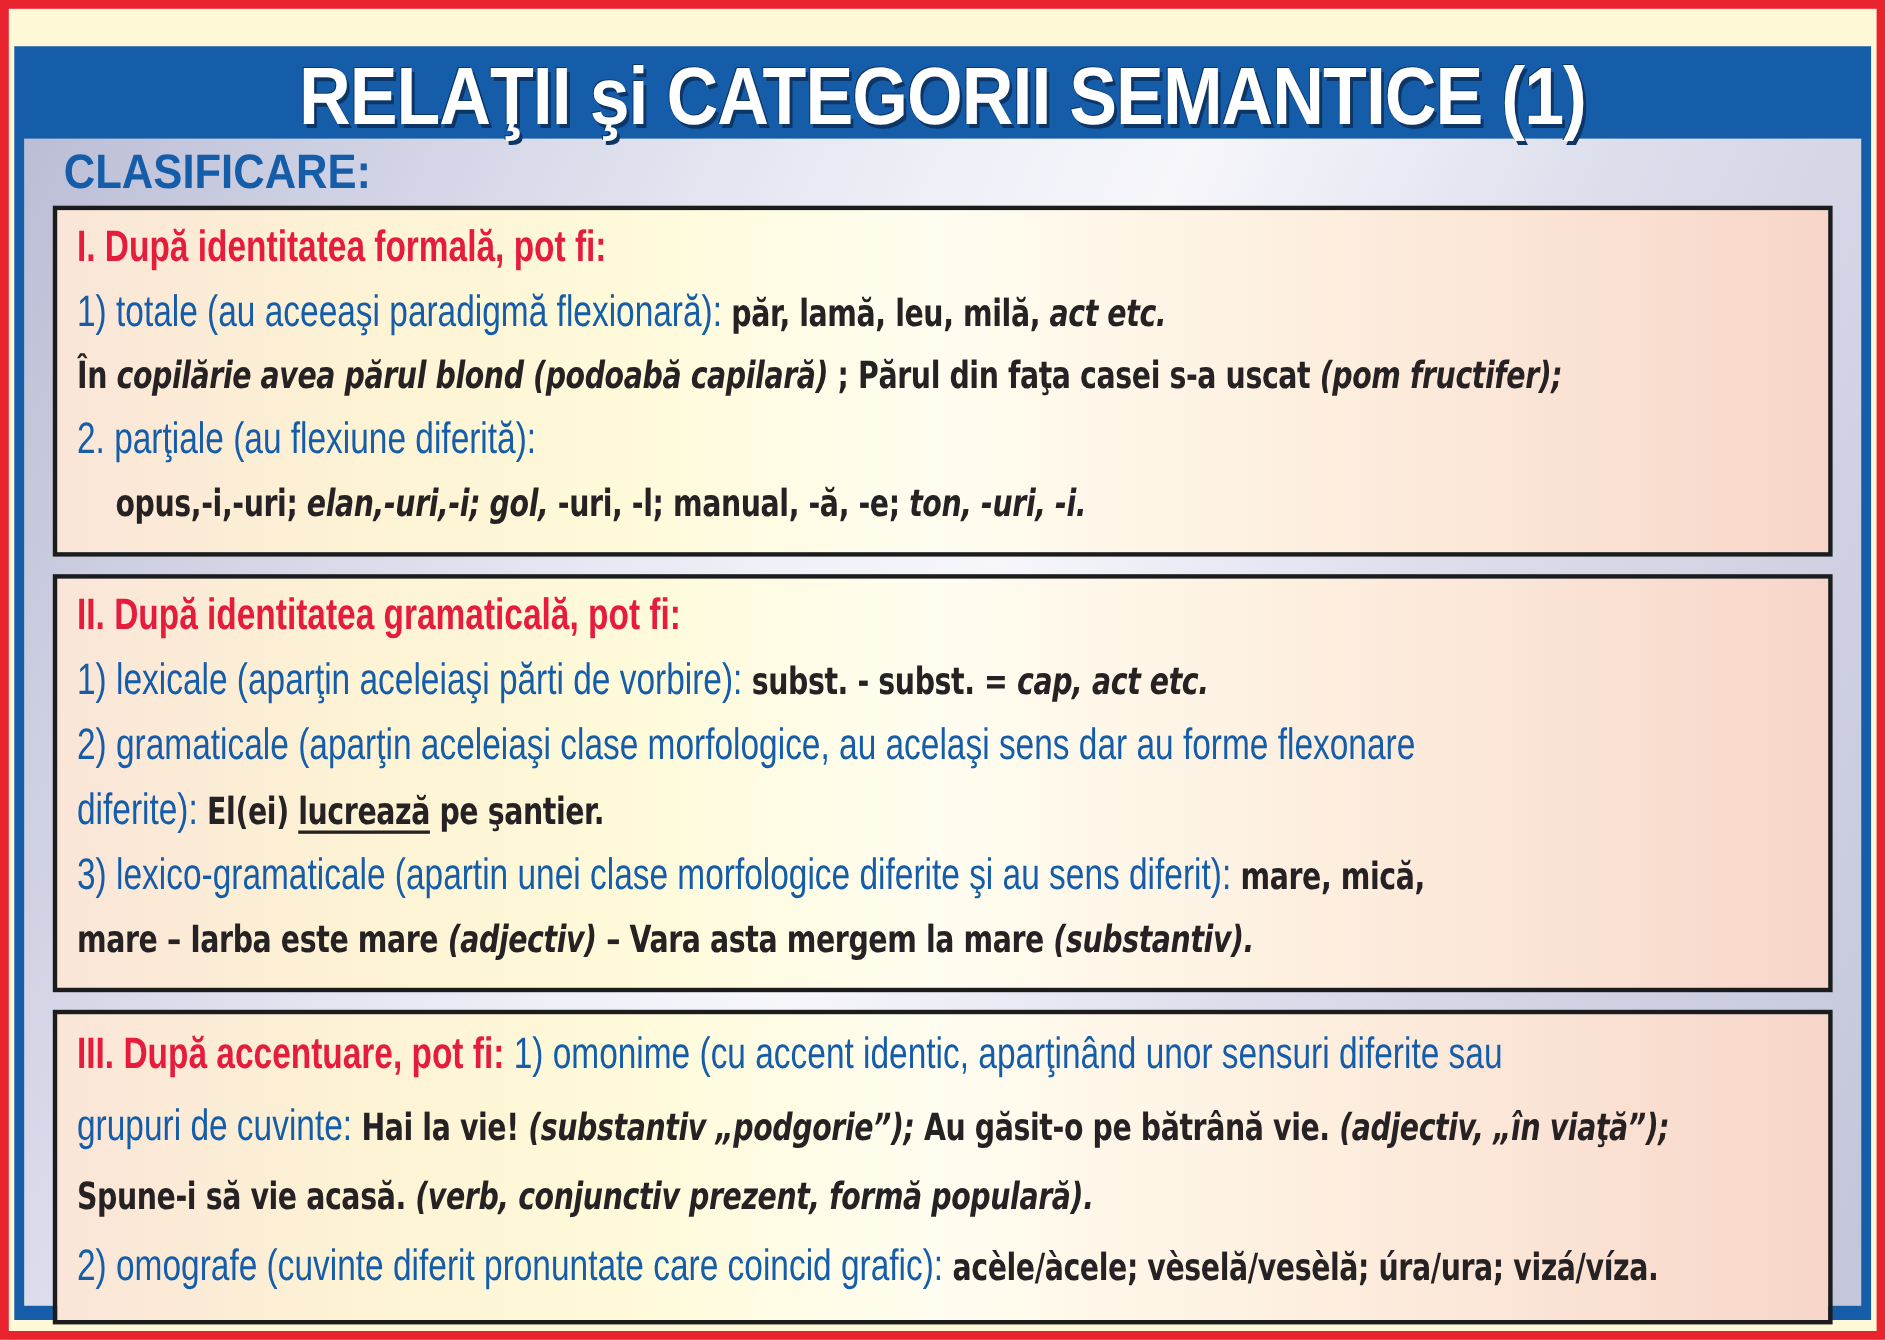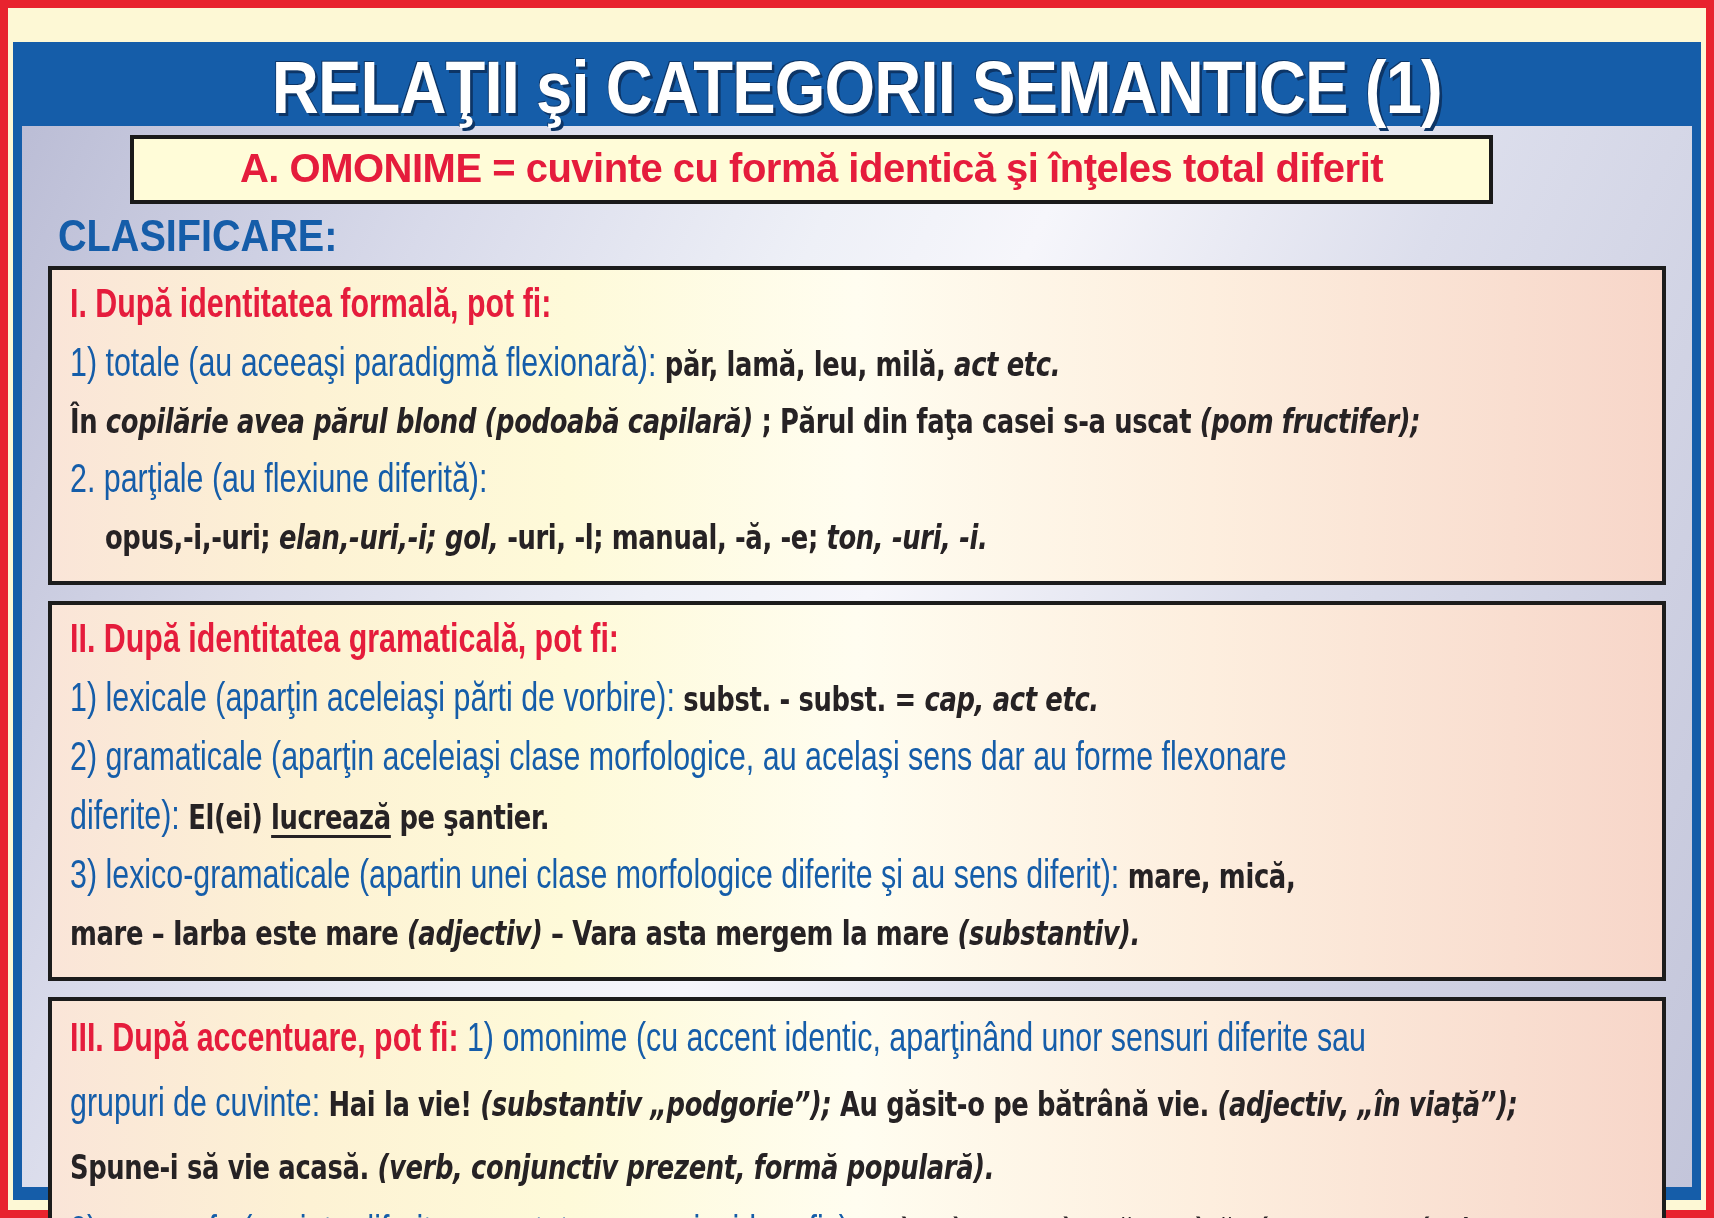--- a/index.html
+++ b/index.html
@@ -67,25 +67,20 @@
 </head>
 <body>
 
 <div class="page">
   <div class="panel">
 
     <div class="banner">
       <div class="title">RELAŢII şi CATEGORII SEMANTICE (1)</div>
     </div>
 
-    <div class="subtitle-box">
-      <div class="sub">
-          <div class="line"><span class="seg-red">A. OMONIME</span><span class="seg-red"> = cuvinte cu formă identică şi înţeles total diferit</span></div>
-        </div>
-    </div>
 
     <div class="clasificare">CLASIFICARE:</div>
 
     <div class="box">
         <div class="line"><span class="seg-red">I. După identitatea formală, pot fi:</span></div>
         <div class="line"><span class="seg-blue">1) totale (au aceeaşi paradigmă flexionară): </span><span class="seg-ex">păr, lamă, leu, milă, </span><span class="seg-exi">act etc.</span></div>
         <div class="line"><span class="seg-ex">În </span><span class="seg-exi">copilărie avea părul blond (podoabă capilară)</span><span class="seg-ex"> ; Părul din faţa casei s-a uscat </span><span class="seg-exi">(pom fructifer);</span></div>
         <div class="line"><span class="seg-blue">2. parţiale (au flexiune diferită):</span></div>
         <div class="line indent"><span class="seg-ex">opus,-i,-uri; </span><span class="seg-exi">elan,-uri,-i; gol,</span><span class="seg-ex"> -uri, -l; manual,  -ă, -e; </span><span class="seg-exi">ton, -uri, -i.</span></div>
       </div>

